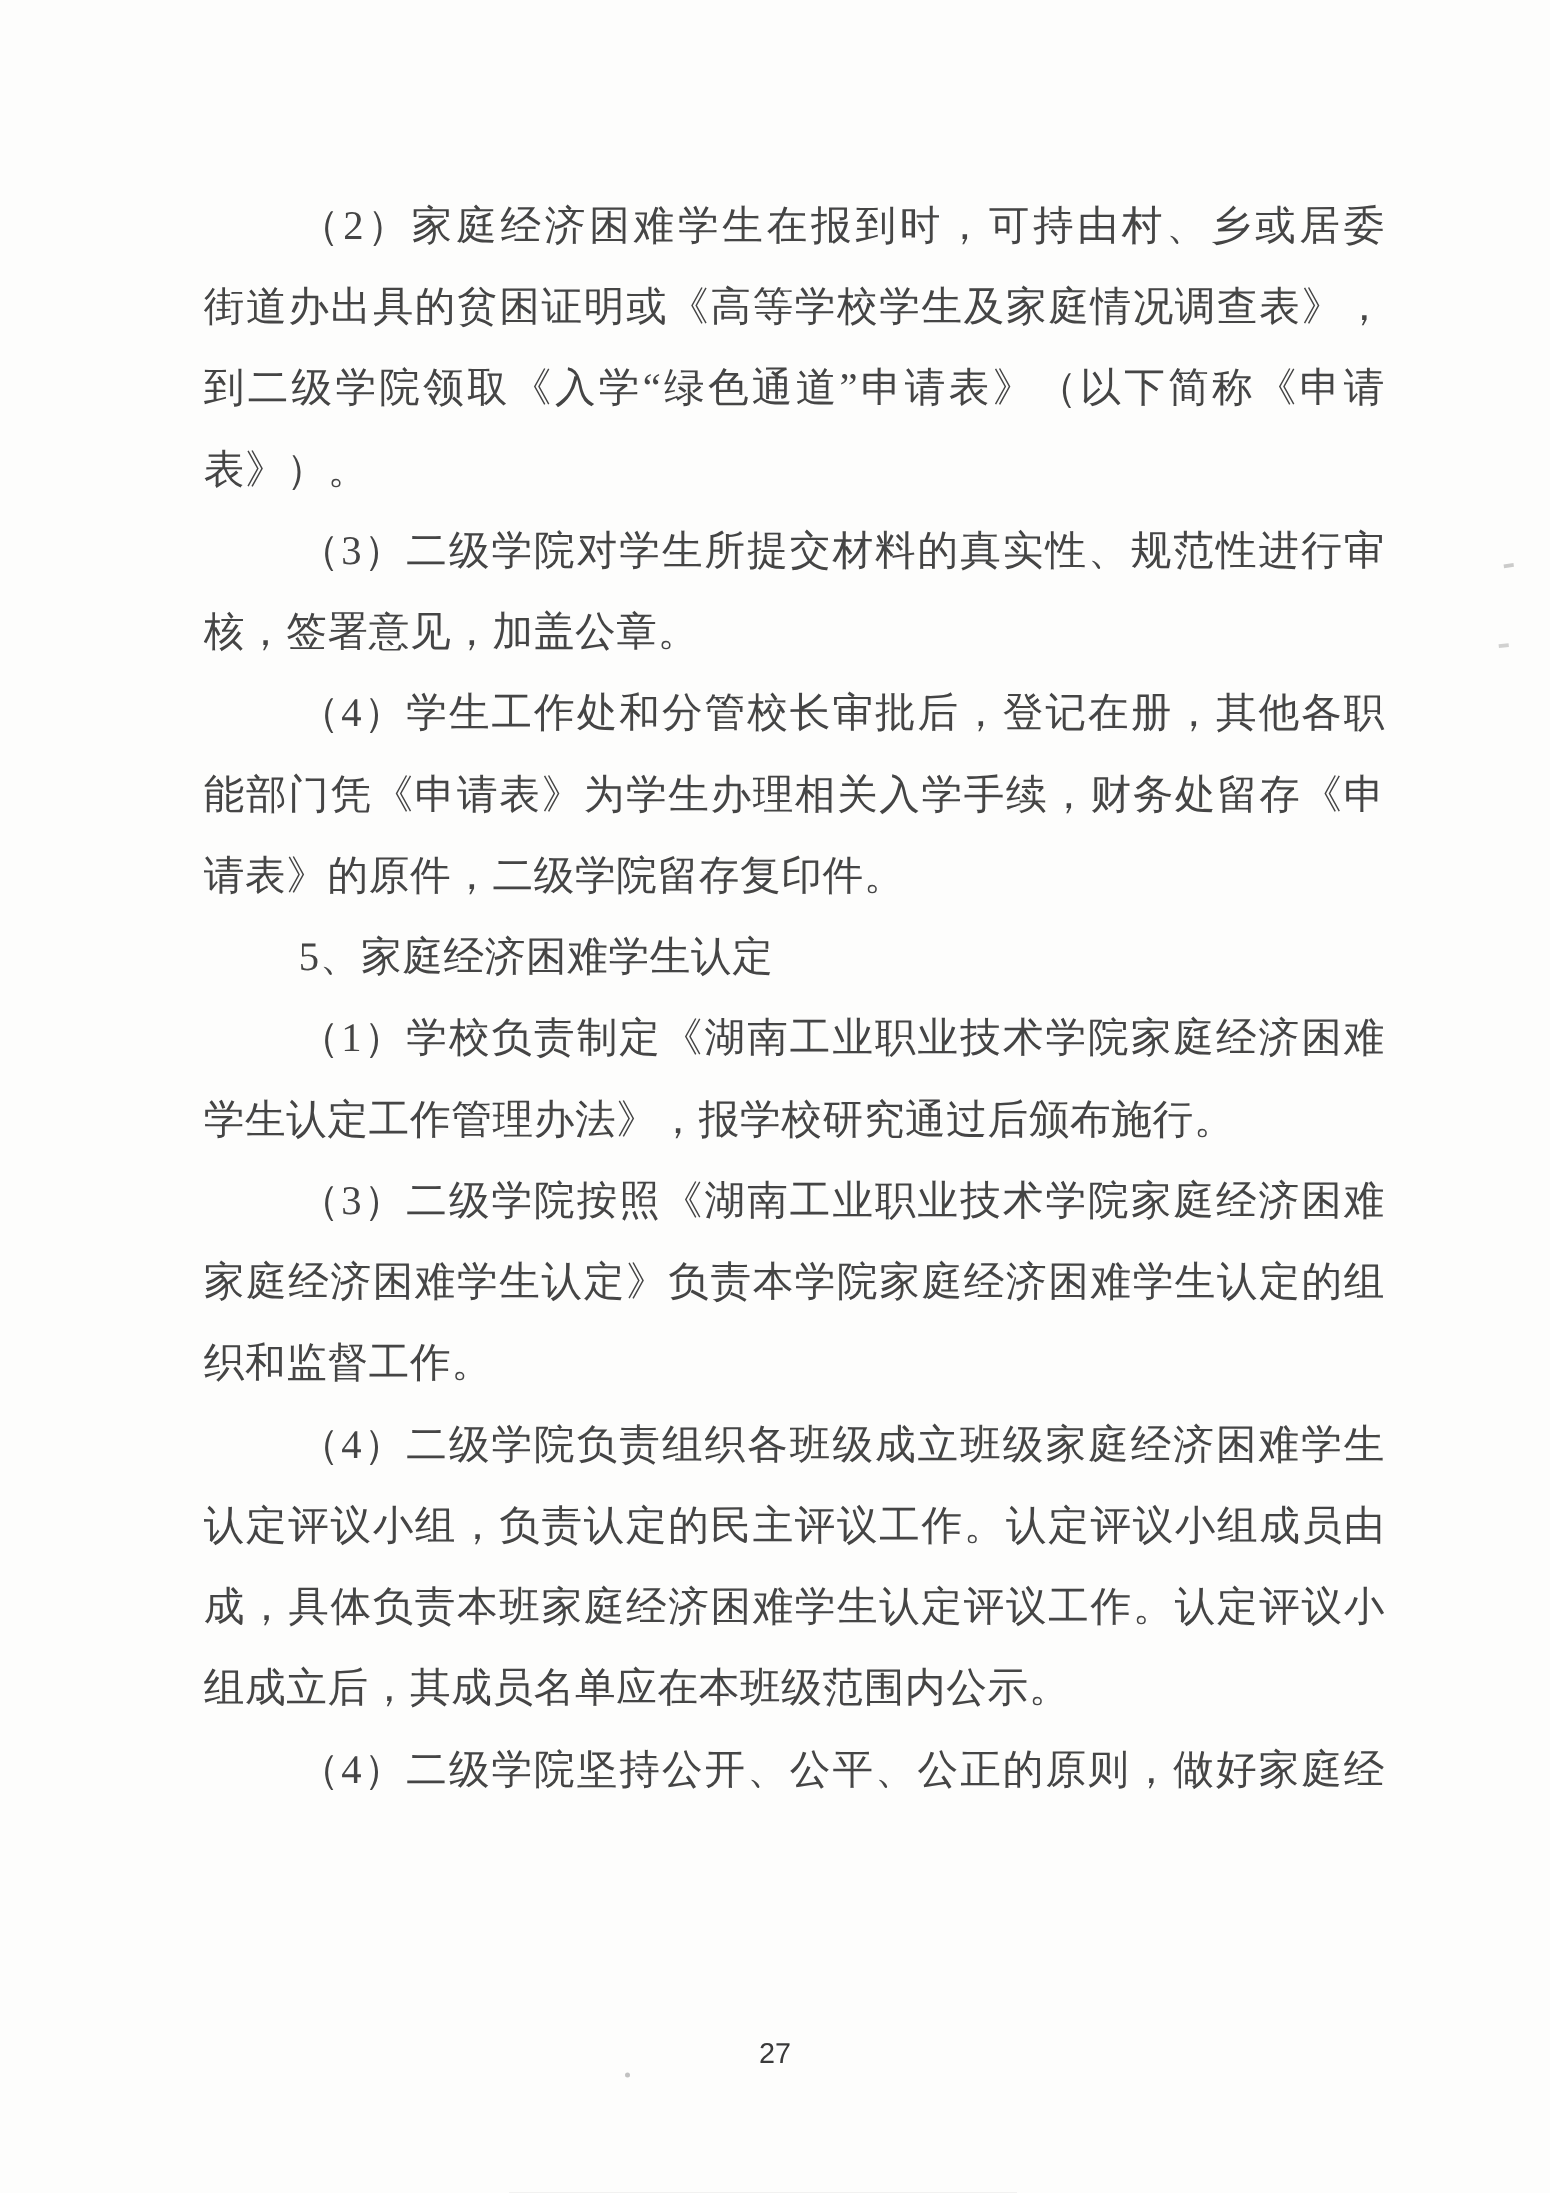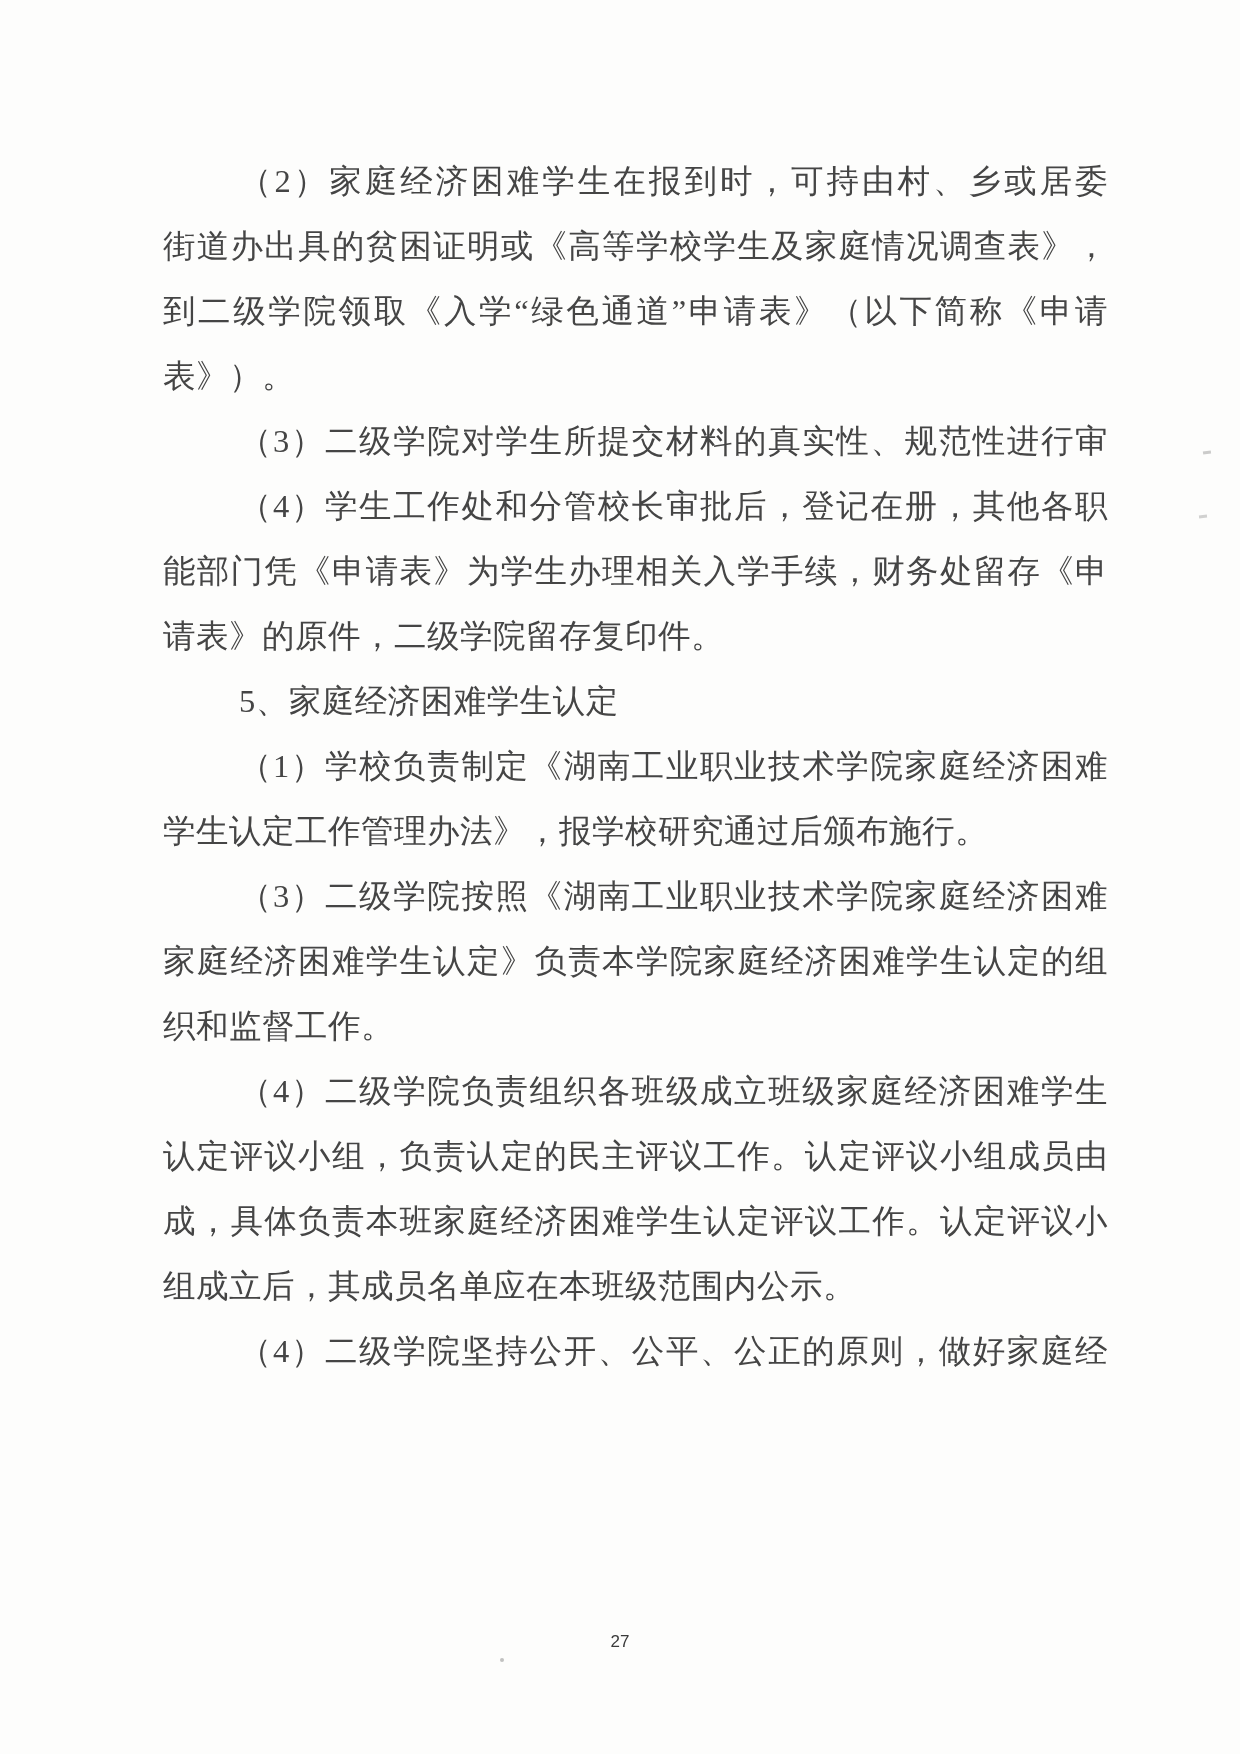--- a/index.html
+++ b/index.html
@@ -42,21 +42,21 @@
     text-indent: 76px;
   }
   .pagenum {
     position: absolute;
     top: 1622px;
     left: 0;
     width: 100%;
     height: 40px;
     line-height: 40px;
     text-align: center;
-    font-size: 17px;
+    font-size: 23px;
     color: #3a3a3a;
     font-family: "Liberation Sans", "DejaVu Sans", sans-serif;
   }
   
   .speck {
     position: absolute;
     background: #8f8f8f;
   }
   .speck.s1 { left: 1203px; top: 451px; width: 8px; height: 3px; opacity: 0.45; transform: rotate(-8deg); }
   .speck.s2 { left: 1199px; top: 515px; width: 8px; height: 3px; opacity: 0.4; transform: rotate(-6deg); }
@@ -66,20 +66,21 @@
 <body>
 
 <div class="page">
 
   <div class="doc">
     <div class="line ind jfull">（2）家庭经济困难学生在报到时，可持由村、乡或居委会、</div>
     <div class="line jfull">街道办出具的贫困证明或《高等学校学生及家庭情况调查表》，</div>
     <div class="line jfull">到二级学院领取《入学“绿色通道”申请表》（以下简称《申请</div>
     <div class="line">表》）。</div>
     <div class="line ind jfull">（3）二级学院对学生所提交材料的真实性、规范性进行审</div>
+    <div class="line">核，签署意见，加盖公章。</div>
     <div class="line ind jfull">（4）学生工作处和分管校长审批后，登记在册，其他各职</div>
     <div class="line jfull">能部门凭《申请表》为学生办理相关入学手续，财务处留存《申</div>
     <div class="line">请表》的原件，二级学院留存复印件。</div>
     <div class="line ind">5、家庭经济困难学生认定</div>
     <div class="line ind jfull">（1）学校负责制定《湖南工业职业技术学院家庭经济困难</div>
     <div class="line">学生认定工作管理办法》，报学校研究通过后颁布施行。</div>
     <div class="line ind jfull">（3）二级学院按照《湖南工业职业技术学院家庭经济困难</div>
     <div class="line jfull">家庭经济困难学生认定》负责本学院家庭经济困难学生认定的组</div>
     <div class="line">织和监督工作。</div>
     <div class="line ind jfull">（4）二级学院负责组织各班级成立班级家庭经济困难学生</div>

